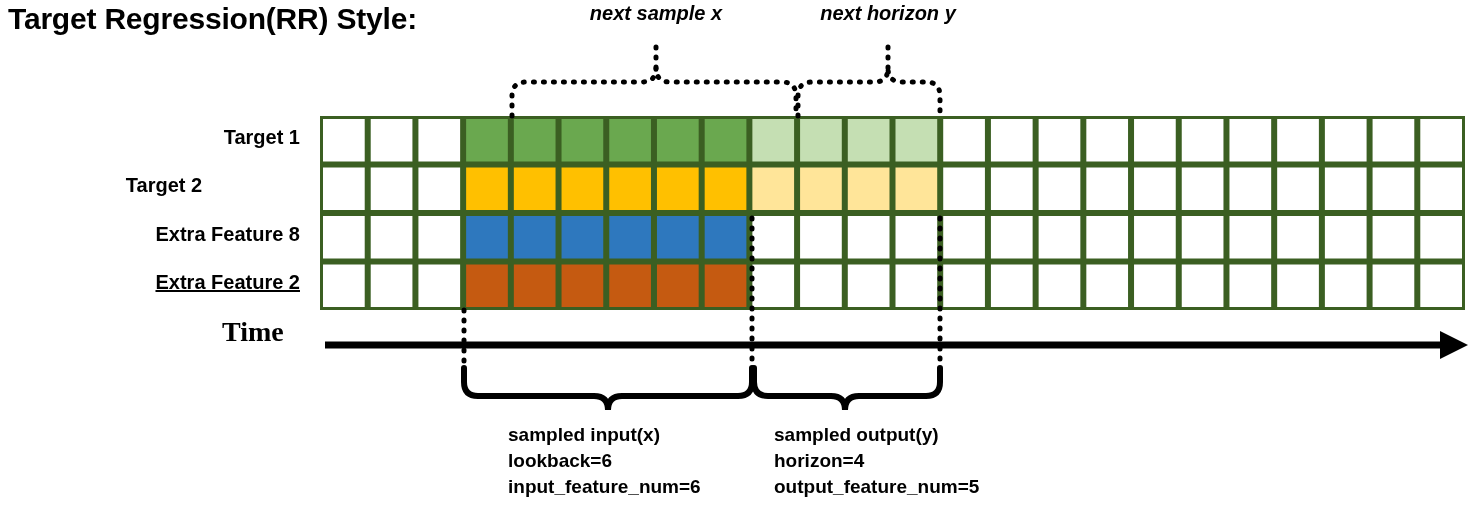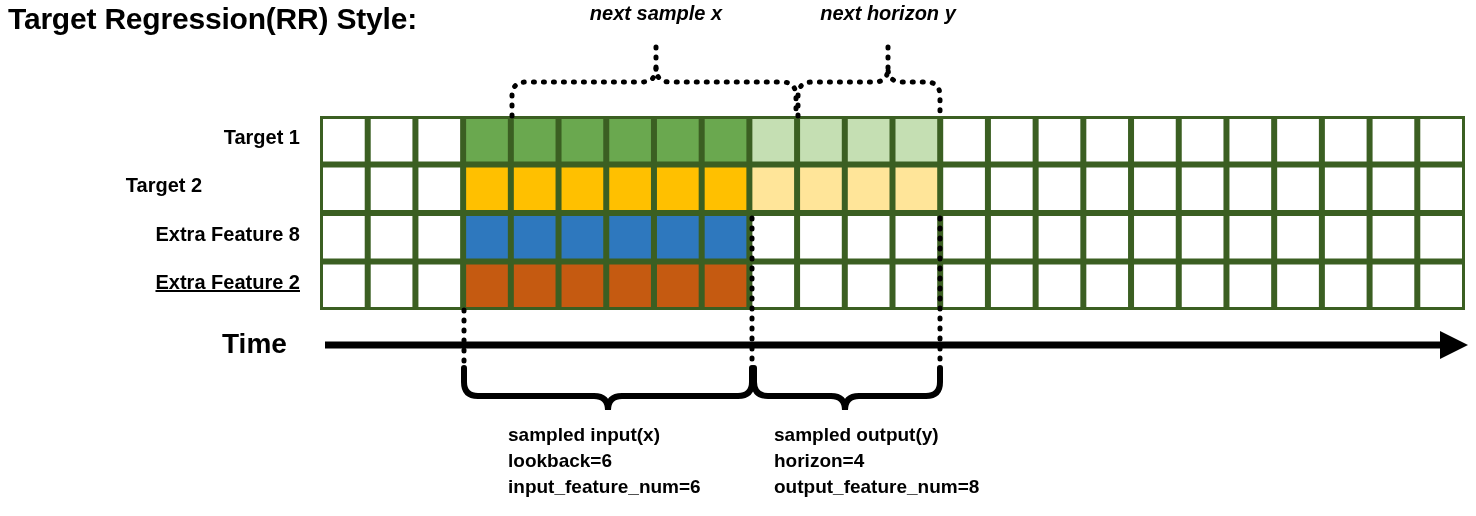--- a/index.html
+++ b/index.html
@@ -32,31 +32,31 @@
   <div class="title">Target Regression(RR) Style:</div>
 
   <div class="brace-cap" style="left:556px;top:2px;width:200px;">next sample x</div>
   <div class="brace-cap" style="left:798px;top:2px;width:180px;">next horizon y</div>
 
   <div class="rowlabel" style="left:0px;top:126px;">Target 1</div>
   <div class="rowlabel" style="left:14px;top:174px;text-align:center;">Target 2</div>
   <div class="rowlabel" style="left:0px;top:223px;">Extra Feature 8</div>
   <div class="rowlabel" style="left:0px;top:271px;text-decoration:underline;">Extra Feature 2</div>
 
-  <div class="timelabel" style="left:222px;top:328px;">Time</div>
+  <div class="timelabel" style="left:222px;top:316px;font-family:Liberation Serif, serif;">Time</div>
 
   <div class="bcap" style="left:508px;top:422px;">
     <div>sampled input(x)</div>
     <div>lookback=6</div>
     <div>input_feature_num=6</div>
   </div>
   <div class="bcap" style="left:774px;top:422px;">
     <div>sampled output(y)</div>
     <div>horizon=4</div>
-    <div>output_feature_num=8</div>
+    <div>output_feature_num=5</div>
   </div>
 
   <svg class="layer" id="grid-layer" viewBox="0 0 1476 516">
       <rect x="320" y="116" width="1145" height="194" fill="#3B5F22"></rect>
       <rect x="323.00" y="119.00" width="41.71" height="42.50" fill="#FFFFFF"></rect>
       <rect x="370.71" y="119.00" width="41.71" height="42.50" fill="#FFFFFF"></rect>
       <rect x="418.42" y="119.00" width="41.71" height="42.50" fill="#FFFFFF"></rect>
       <rect x="466.13" y="119.00" width="41.71" height="42.50" fill="#6AA84F"></rect>
       <rect x="513.83" y="119.00" width="41.71" height="42.50" fill="#6AA84F"></rect>
       <rect x="561.54" y="119.00" width="41.71" height="42.50" fill="#6AA84F"></rect>

